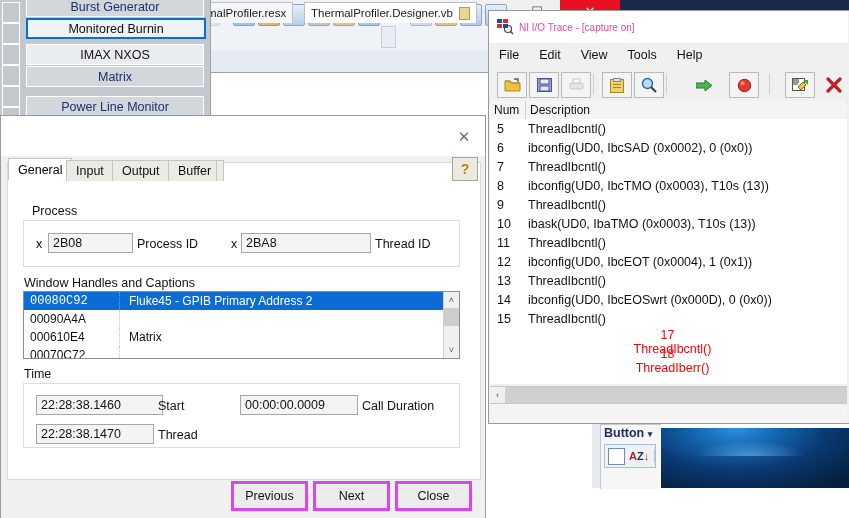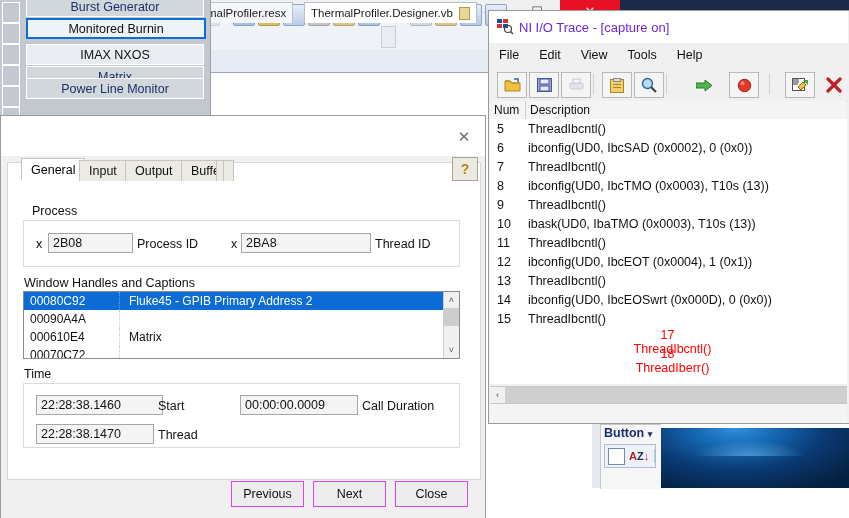--- a/index.html
+++ b/index.html
@@ -49,53 +49,53 @@
   .menu-item.sel{background:#eef3f8;border:2px solid #0a6fd0;color:#101010;height:17px;}
   .menu-item.light{background:#e9edf1;color:#101010;}
 
   
   #dlg{left:0;top:115px;width:484px;height:403px;background:#f0f0f0;border:1px solid #9b9b9b;}
   #dlg-title{left:0;top:0;width:484px;height:40px;background:#ffffff;}
   #dlg-close{left:450px;top:10px;width:26px;height:22px;display:flex;align-items:center;justify-content:center;
              color:#6d6d6d;font-size:15px;}
   #dlg-body{left:6px;top:46px;width:472px;height:316px;background:#ffffff;border:1px solid #d8d8d8;}
   .dtab{top:0;height:20px;display:flex;align-items:center;padding:0 9px;font-size:12.5px;color:#111;
-        background:#eceae4;border:1px solid #c6c4be;border-bottom:none;margin-left:13px;}
+        background:#eceae4;border:1px solid #c6c4be;border-bottom:none;}
   .dtab.active{background:#ffffff;border-color:#c6c4be;color:#000;height:21px;}
 
   #help-btn{left:452px;top:157px;width:24px;height:22px;background:#ece9e2;border:1px solid #a9a59c;
             display:flex;align-items:center;justify-content:center;}
 
   
   .grp-label{font-size:12.5px;color:#111;}
   .grp-box{border:1px solid #dcdcdc;background:#ffffff;}
 
   .fld{background:#f4f4f4;border:1px solid #a6a6a6;height:20px;display:flex;align-items:center;
        padding:0 4px;font-size:12.5px;color:#111;box-sizing:border-box;}
   .lbl{font-size:12.5px;color:#111;}
 
   
   #wh-list{left:23px;top:291px;width:435px;height:66px;border:1px solid #8c8c8c;background:#fff;overflow:hidden;}
   .wrow{height:18px;display:flex;align-items:center;font-size:12px;color:#111;}
   .wrow .c1{width:96px;padding-left:6px;box-sizing:border-box;border-right:1px dotted #c8c8c8;height:18px;display:flex;align-items:center;}
   .wrow .c2{padding-left:9px;}
   .wrow.sel{background:#0a6cd4;color:#fff;}
-  .wrow.sel .c1{border-right:1px dotted #6da6e6;}
+  .wrow.sel .c1{border-right:1px dotted #6da6e6;font-family:Liberation Mono, monospace;}
   #wh-scroll{right:0;top:0;width:15px;height:66px;background:#f0f0f0;border-left:1px solid #cfcfcf;}
   .sbtn{width:15px;height:16px;display:flex;align-items:center;justify-content:center;font-size:9px;color:#5a5a5a;}
   #sb-thumb{left:0;top:16px;width:15px;height:18px;background:#cdcdcd;}
 
   
-  .dbtn{height:24px;background:#ececec;border:1px solid #d946ef;display:flex;align-items:center;justify-content:center;
+  .dbtn{height:24px;background:#ececec;border:3px solid #d946ef;display:flex;align-items:center;justify-content:center;
         font-size:12.5px;color:#111;}
 
   
   #ni{left:488px;top:10px;width:361px;height:412px;background:#f0f0f0;border:1px solid #9a9a9a;}
   #ni-title{left:0;top:0;width:359px;height:32px;background:#ffffff;display:flex;align-items:center;}
-  #ni-title-txt{margin-left:30px;font-size:13px;color:#6d28d9;}
+  #ni-title-txt{margin-left:30px;font-size:10px;color:#ec4899;}
   #ni-logo{left:8px;top:8px;width:17px;height:16px;}
   #ni-menu{left:0;top:32px;width:359px;height:24px;background:#f0f0f0;display:flex;align-items:center;}
   .nimenu{padding:0 10px;font-size:12.5px;color:#111;line-height:24px;}
   #ni-toolbar{left:0;top:56px;width:359px;height:34px;background:#f0f0f0;border-bottom:1px solid #d0d0d0;}
   .tbtn{top:5px;width:28px;height:24px;border:1px solid #b9b9b9;background:#f4f4f4;
         display:flex;align-items:center;justify-content:center;}
   .tbtn.flat{border-color:transparent;background:transparent;}
   .tsep{top:7px;width:1px;height:20px;background:#d0d0d0;}
 
   #ni-hdr{left:1px;top:90px;width:357px;height:18px;background:#f4f4f4;border-bottom:1px solid #c8c8c8;}
@@ -186,21 +186,21 @@
   </div>
   <div class="abs menu-item light" style="top:44px;">
     <span>IMAX NXOS</span>
   </div>
   <div class="abs menu-item sel" style="top:18px;">
     <span>Monitored Burnin</span>
   </div>
   <div class="abs menu-item" style="top:66px;">
     <span>Matrix</span>
   </div>
-  <div class="abs menu-item" style="top:78px;align-items:center;">
+  <div class="abs menu-item" style="top:96px;align-items:center;">
     <span>Power Line Monitor</span>
   </div>
 </div>
 
 <div class="abs" id="dlg">
   <div class="abs" id="dlg-title"></div>
   <div class="abs" id="dlg-close">✕</div>
   <div class="abs" id="dlg-body"></div>
 </div>
 

